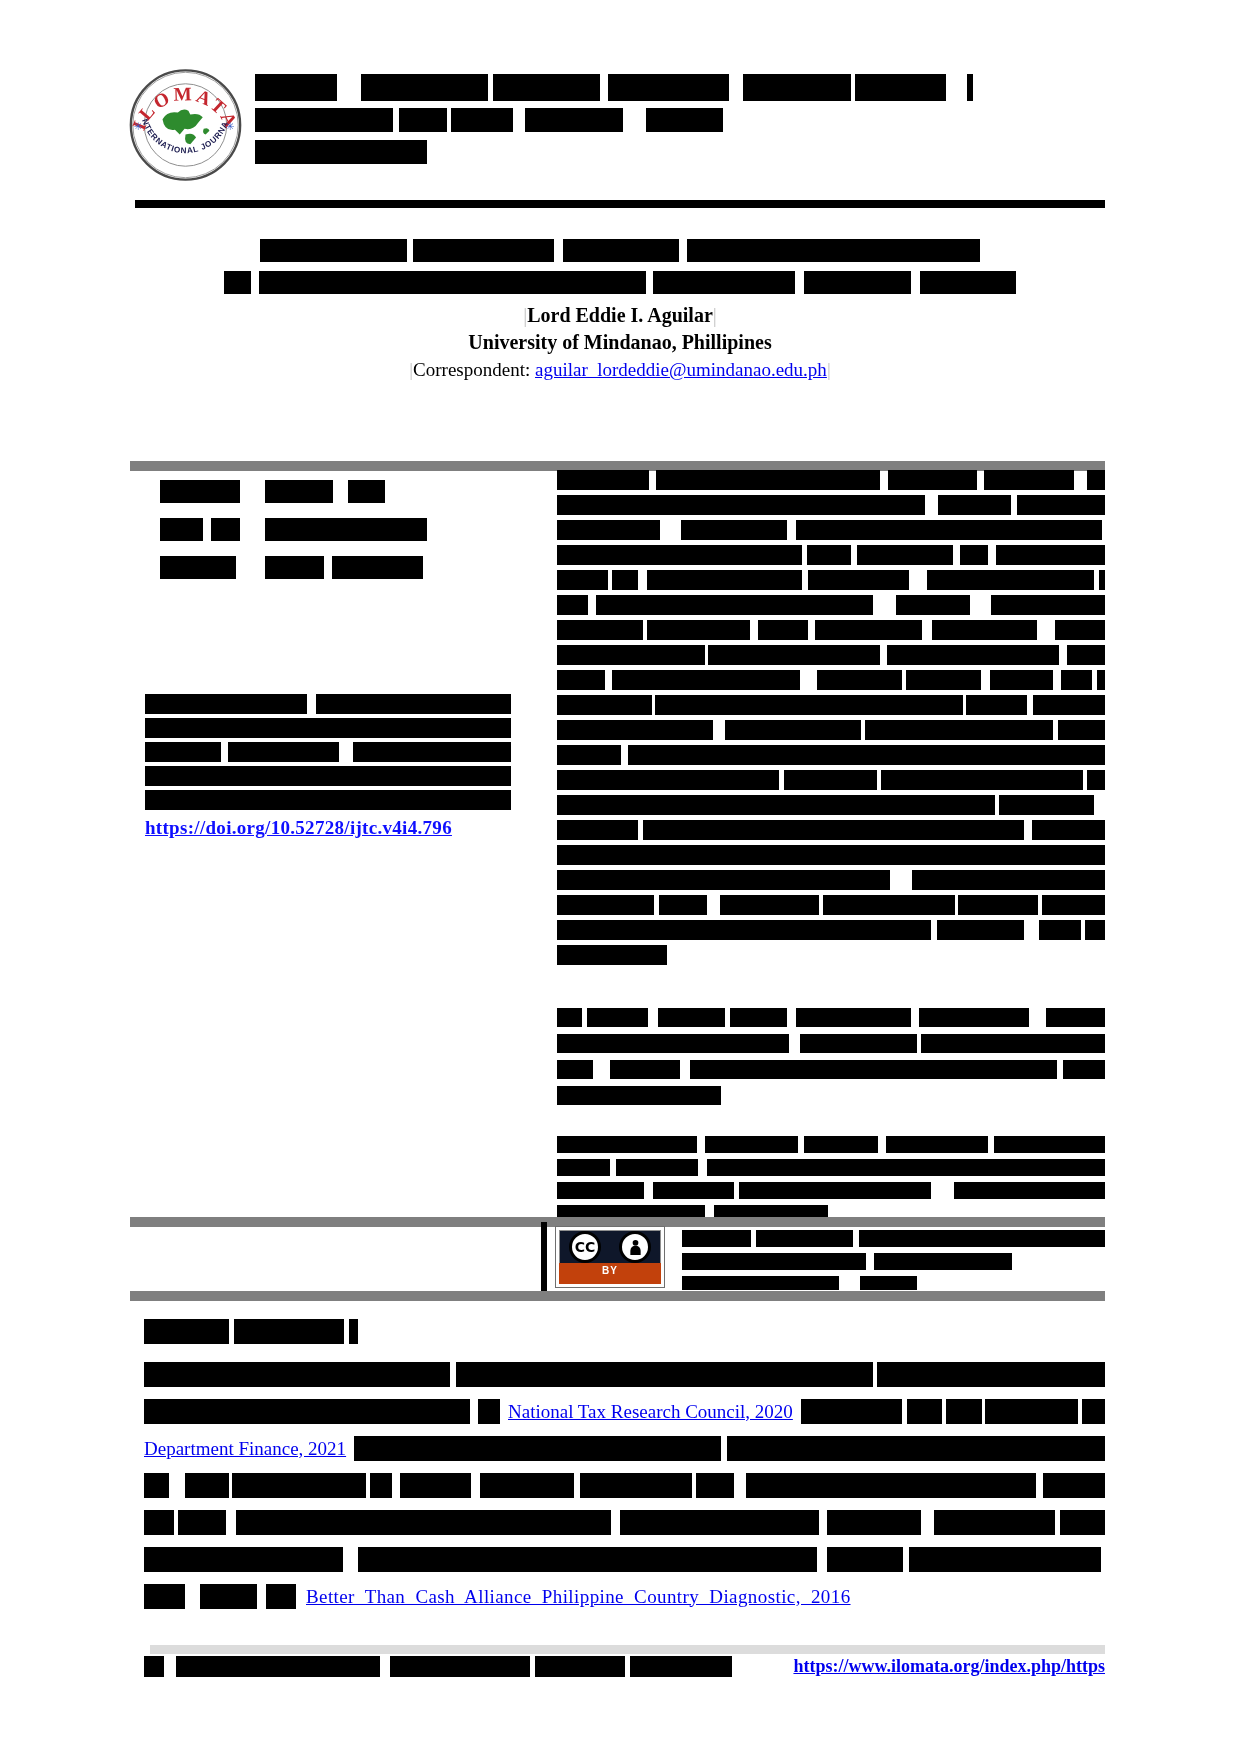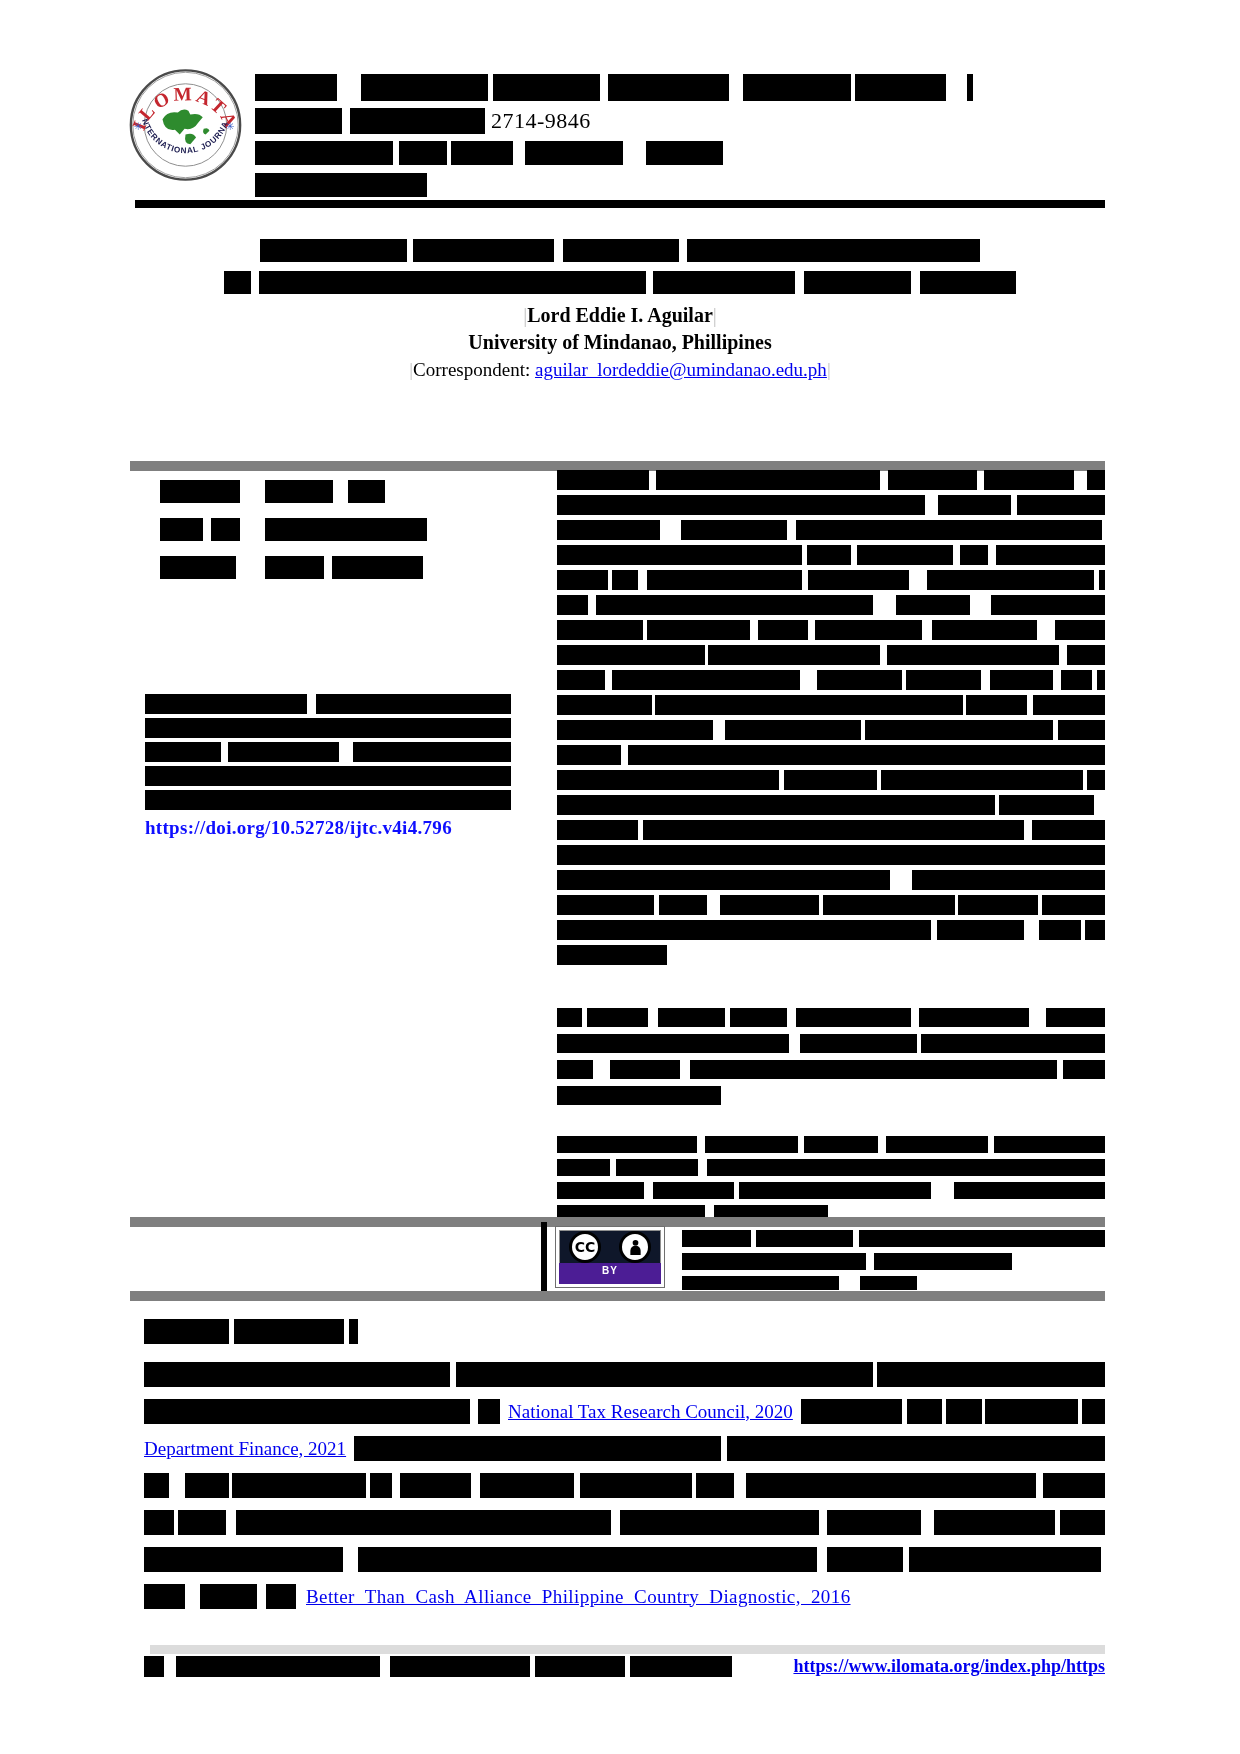--- a/index.html
+++ b/index.html
@@ -29,31 +29,31 @@
   .divider { background:var(--divider-gray,#7f7f7f); }
   .footer-divider { background:var(--footer-divider-gray,#dcdcdc); }
 
   
   .meta-row { display:flex; height:23px; margin-bottom:15px; padding-left:15px; }
   .meta-row .mlabel { width:80px; height:100%; }
   .meta-row .mvalue { margin-left:25px; height:100%; }
   .spacer { width:100%; }
 
   .doi { display:inline-block; margin-top:3px; font-size:19px; font-weight:bold;
-         color:var(--doi-blue,#0f0fff); letter-spacing:0.3px; }
+         color:var(--doi-blue,#0f0fff); text-decoration:underline; letter-spacing:0.3px; }
 
   
   .cc-badge { width:110px; height:62px; background:#fff; border:1px solid #6f6f6f;
               padding:3px; display:flex; flex-direction:column; }
   .cc-inner { flex:1; background:#0f172a; border:1px solid #8f8f8f; border-bottom:none;
               display:flex; align-items:center; justify-content:space-around; }
   .cc-circle { width:32px; height:32px; background:#fff; border:3px solid #000; border-radius:50%;
                display:flex; align-items:center; justify-content:center;
                font:bold 14px "DejaVu Sans","Liberation Sans",sans-serif; }
-  .cc-by-strip { height:26px; background:#4c1d95; color:#fff; text-align:center;
+  .cc-by-strip { height:26px; background:#c2410c; color:#fff; text-align:center;
                  font:bold 10px "Liberation Sans","DejaVu Sans",sans-serif; line-height:15px; letter-spacing:1px; }
 
   
   .intro { font-size:19px; }
   .iline { margin-bottom:12px; }
   .mix { display:flex; align-items:center; }
   .intro .doc-link { white-space:nowrap; }
   .stretch-link { word-spacing:5px; letter-spacing:0.4px; }
 
   
@@ -84,24 +84,20 @@
       <path d="M60,70 q8,-3 11,3 l-6,7 q-7,0 -5,-10z"></path>
       <path d="M79,64 q5,-2 6,2 l-4,4 q-4,-1 -2,-6z"></path>
     </g>
     <text x="6" y="65" font-size="11" fill="#3a5fc8">✳</text>
     <text x="102" y="65" font-size="11" fill="#3a5fc8">✳</text>
   </svg>
 </div>
 
 <div class="abs" style="left:255px; top:74px; width:740px;">
   <div class="rl" style="width:718px; height:27px; margin-bottom:7px;"><span style="width: 82.0192px; margin-right: 23.7397px;"></span><span style="width: 68.1469px; margin-right: 0px;"></span><span style="width: 58.7182px; margin-right: 5.41231px;"></span><span style="width: 106.883px; margin-right: 7.70431px;"></span><span style="width: 27.2061px; margin-right: 0px;"></span><span style="width: 94.2607px; margin-right: 13.5427px;"></span><span style="width: 108.612px; margin-right: 3.9821px;"></span><span style="width: 24.9595px; margin-right: 0px;"></span><span style="width: 65.5416px; margin-right: 21.4628px;"></span><span style="width: 5.8088px; margin-right: 0px;"></span></div>
-  <div class="hrow" style="margin-bottom:7px;">
-    <div class="rl" style="width:230px; height:26px;"><span style="width: 87.4732px; margin-right: 7.33968px;"></span><span style="width: 72.5816px; margin-right: 0px;"></span><span style="width: 53.2442px; margin-right: 0px;"></span><span style="width: 9.36122px; margin-right: 0px;"></span></div>
-    <span class="issn">2714-9846</span>
-  </div>
   <div class="hrow" style="margin-bottom:8px;">
     <div class="rl" style="width:258px; height:24px;"><span style="width: 92.9272px; margin-right: 0px;"></span><span style="width: 44.7481px; margin-right: 6.50824px;"></span><span style="width: 47.7703px; margin-right: 4.42801px;"></span><span style="width: 61.6181px; margin-right: 0px;"></span></div>
     <div class="rl" style="width:198px; height:24px; margin-left:12px;"><span style="width: 98.3812px; margin-right: 22.5587px;"></span><span style="width: 77.0602px; margin-right: 0px;"></span></div>
   </div>
   <div class="rl" style="width:172px; height:24px;"><span style="width: 103.835px; margin-right: 0px;"></span><span style="width: 68.1649px; margin-right: 0px;"></span></div>
 </div>
 
 <div class="abs header-rule" style="left:135px; top:200px; width:970px; height:8px;"></div>
 
 <div class="abs title-wrap" style="left:0; top:239px;">

